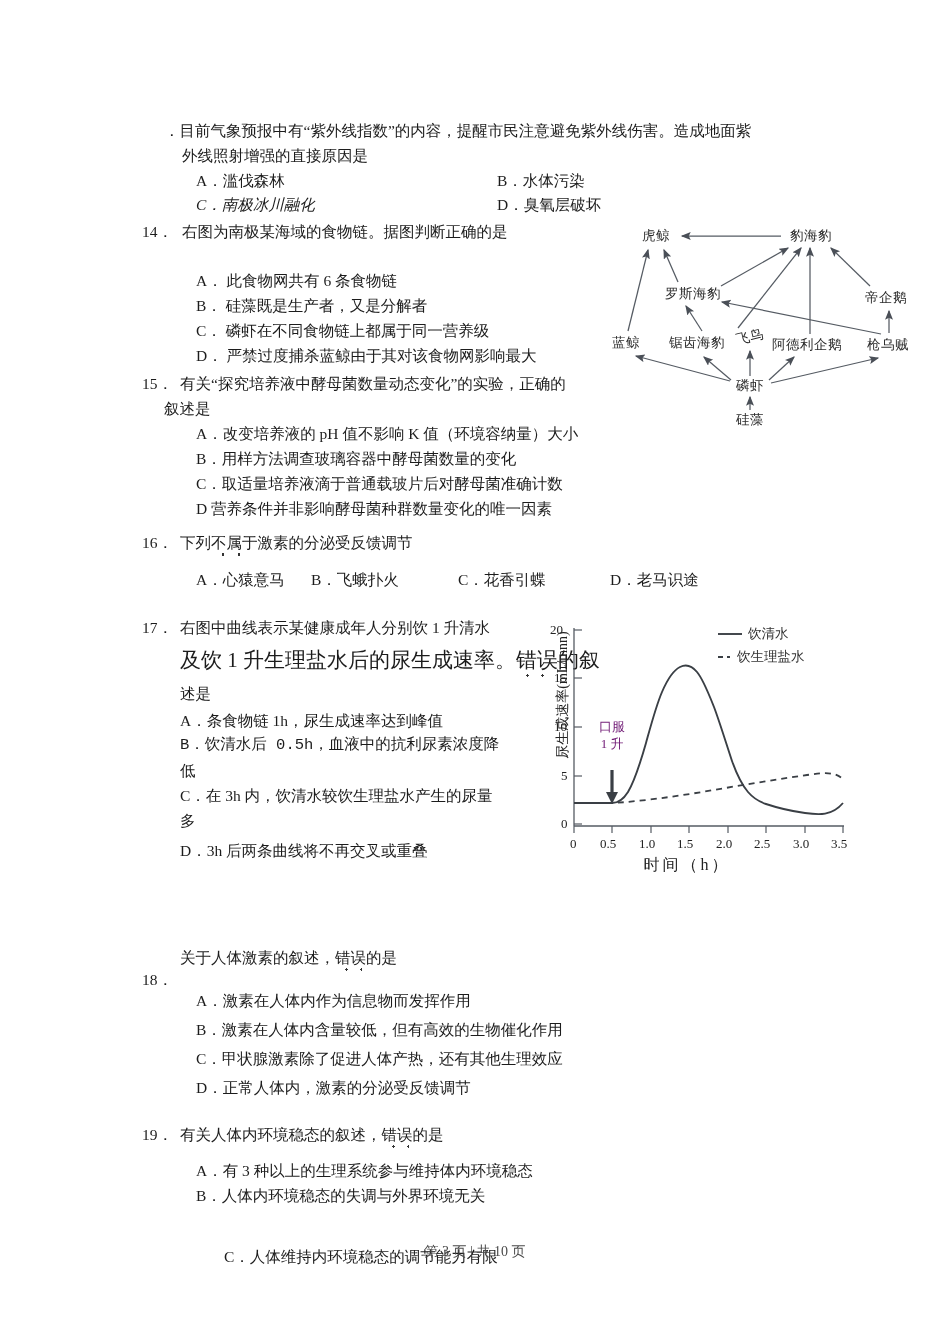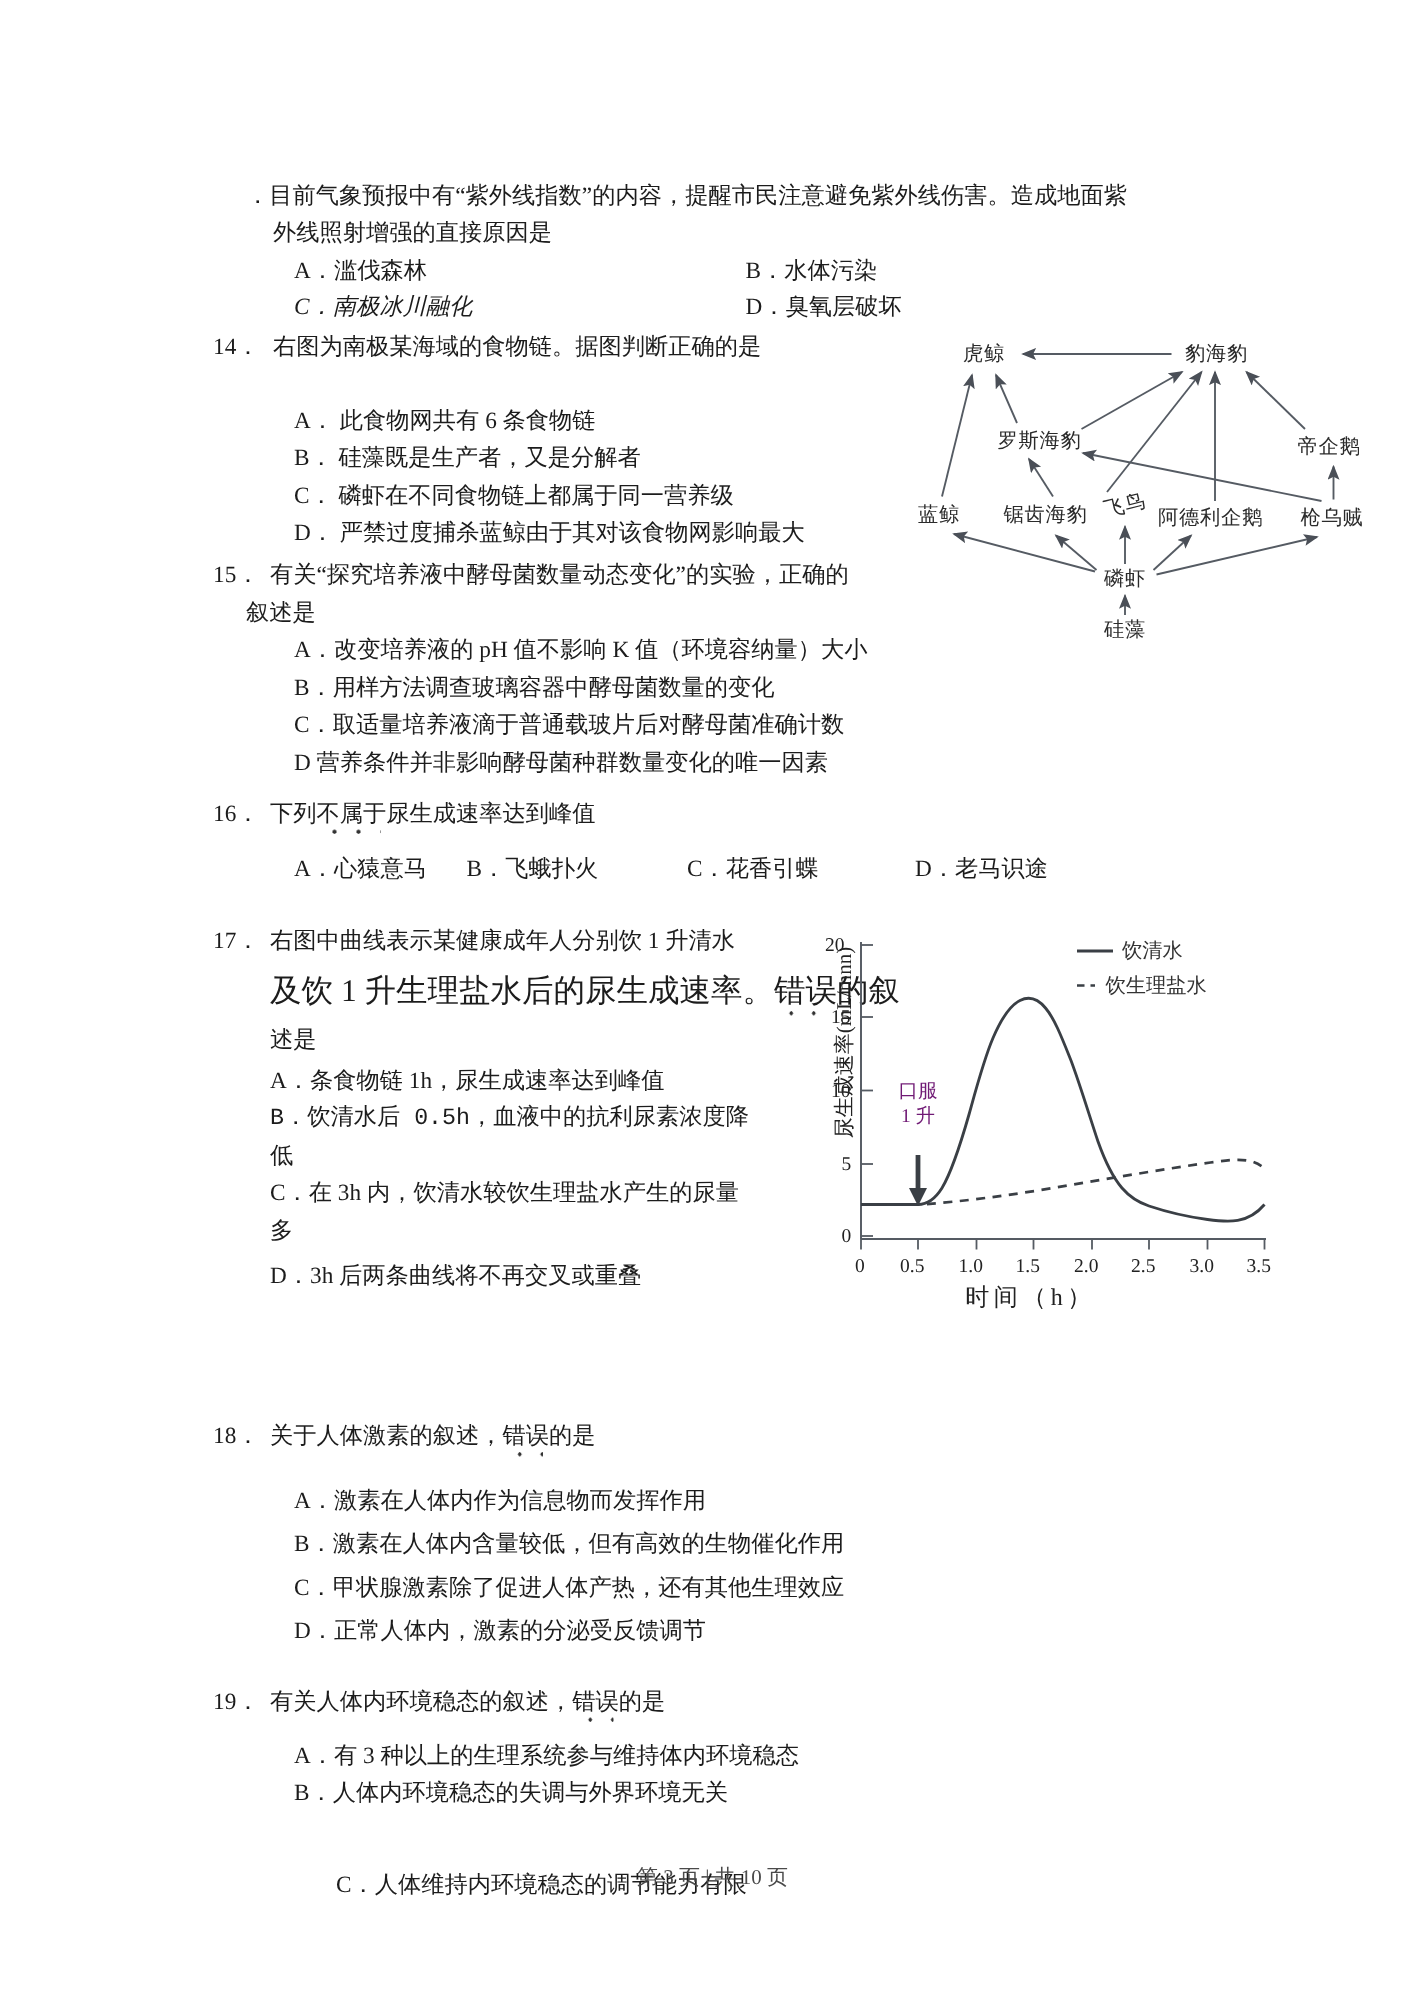--- a/index.html
+++ b/index.html
@@ -131,21 +131,21 @@
   <div class="qnum" style="left:142px;top:371px;">15．</div>
   <div class="qline" style="left:180px;top:371px;">有关“探究培养液中酵母菌数量动态变化”的实验，正确的</div>
   <div class="qline" style="left:164px;top:396px;">叙述是</div>
   <div class="opt" style="left:196px;top:421px;">A．改变培养液的 pH 值不影响 K 值（环境容纳量）大小</div>
   <div class="opt" style="left:196px;top:446px;">B．用样方法调查玻璃容器中酵母菌数量的变化</div>
   <div class="opt" style="left:196px;top:471px;">C．取适量培养液滴于普通载玻片后对酵母菌准确计数</div>
   <div class="opt" style="left:196px;top:496px;">D  营养条件并非影响酵母菌种群数量变化的唯一因素</div>
 
   <div class="qnum" style="left:142px;top:530px;">16．</div>
   <div style="position:absolute;left:180px;top:530px;font-size:15.5px;line-height:25px;white-space:nowrap;">
-    <span>下列</span><span class="dotted dot3">不属于</span><span>尿生成速率达到峰值</span>
+    <span>下列</span><span class="dotted dot3">不属于</span><span>激素的分泌受反馈调节</span>
   </div>
   <div class="opt" style="left:196px;top:567px;">A．心猿意马</div>
   <div class="opt" style="left:311px;top:567px;">B．飞蛾扑火</div>
   <div class="opt" style="left:458px;top:567px;">C．花香引蝶</div>
   <div class="opt" style="left:610px;top:567px;">D．老马识途</div>
 
   <div class="qnum" style="left:142px;top:615px;">17．</div>
   <div class="qline" style="left:180px;top:615px;">右图中曲线表示某健康成年人分别饮 1 升清水</div>
   <div style="position:absolute;left:180px;top:648px;font-size:21px;line-height:25px;white-space:nowrap;">
     <span>及饮 1 升生理盐水后的尿生成速率。</span><span class="dotted">错误</span><span>的叙</span>
@@ -232,21 +232,21 @@
 
     <div class="legtext" style="left:226px;top:13px;">饮清水</div>
     <div class="legtext" style="left:215px;top:36px;">饮生理盐水</div>
 
     <div class="anno" style="left:64px;top:106px;width:52px;">
       <div>口服</div>
       <div>1 升</div>
     </div>
   </div>
 
-  <div class="qnum" style="left:142px;top:945px;">18．</div>
+  <div class="qnum" style="left:142px;top:967px;">18．</div>
   <div style="position:absolute;left:180px;top:945px;font-size:15.5px;line-height:25px;white-space:nowrap;">
     <span>关于人体激素的叙述，</span><span class="dotted">错误</span><span>的是</span>
   </div>
   <div class="opt" style="left:196px;top:988px;">A．激素在人体内作为信息物而发挥作用</div>
   <div class="opt" style="left:196px;top:1017px;">B．激素在人体内含量较低，但有高效的生物催化作用</div>
   <div class="opt" style="left:196px;top:1046px;">C．甲状腺激素除了促进人体产热，还有其他生理效应</div>
   <div class="opt" style="left:196px;top:1075px;">D．正常人体内，激素的分泌受反馈调节</div>
 
   <div class="qnum" style="left:142px;top:1122px;">19．</div>
   <div style="position:absolute;left:180px;top:1122px;font-size:15.5px;line-height:25px;white-space:nowrap;">

